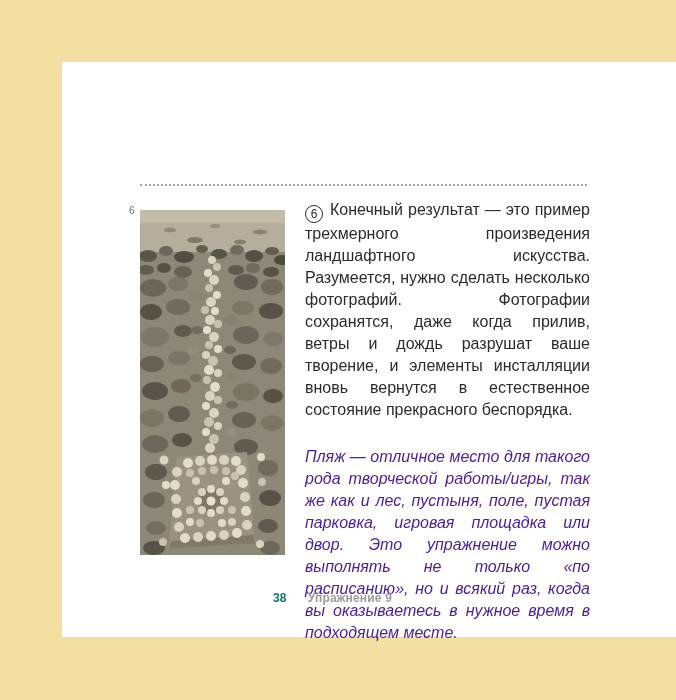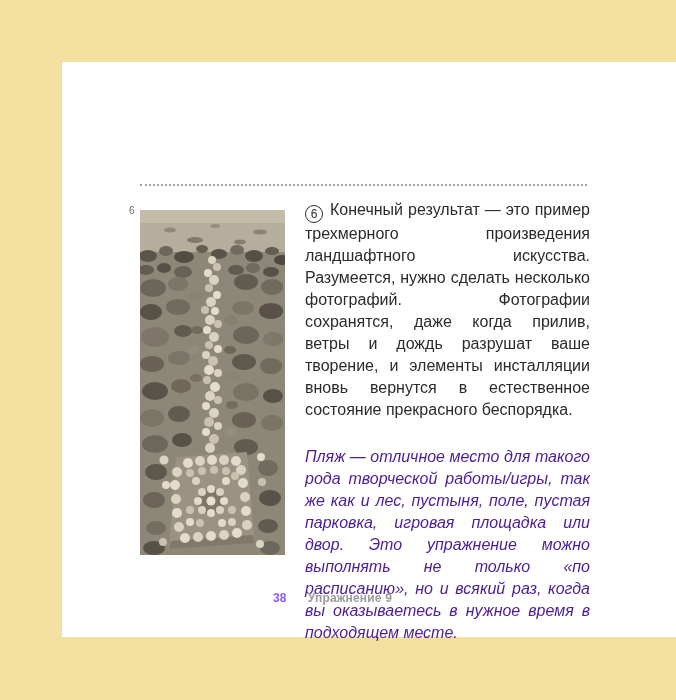--- a/index.html
+++ b/index.html
@@ -36,21 +36,21 @@
     display: inline-flex; width: 16px; height: 16px; box-sizing: content-box;
     border: 1.4px solid #2b2b2b; border-radius: 50%;
     align-items: center; justify-content: center;
     font-size: 12px; line-height: 1; font-style: normal;
     margin-right: 7px; vertical-align: -3px;
   }
   .footer {
     position: absolute; left: 211px; top: 529px;
     font-size: 12px; font-weight: bold; letter-spacing: 0.2px;
   }
-  .pg-num { color: #8b5cf6; }
+  .pg-num { color: #0f766e; }
   .section { color: #9b9b9b; margin-left: 21px; }
 </style>
 </head>
 <body>
 
 <div class="paper">
 
   <div class="dotted-rule"></div>
 
   <div class="figure-label">6</div>

